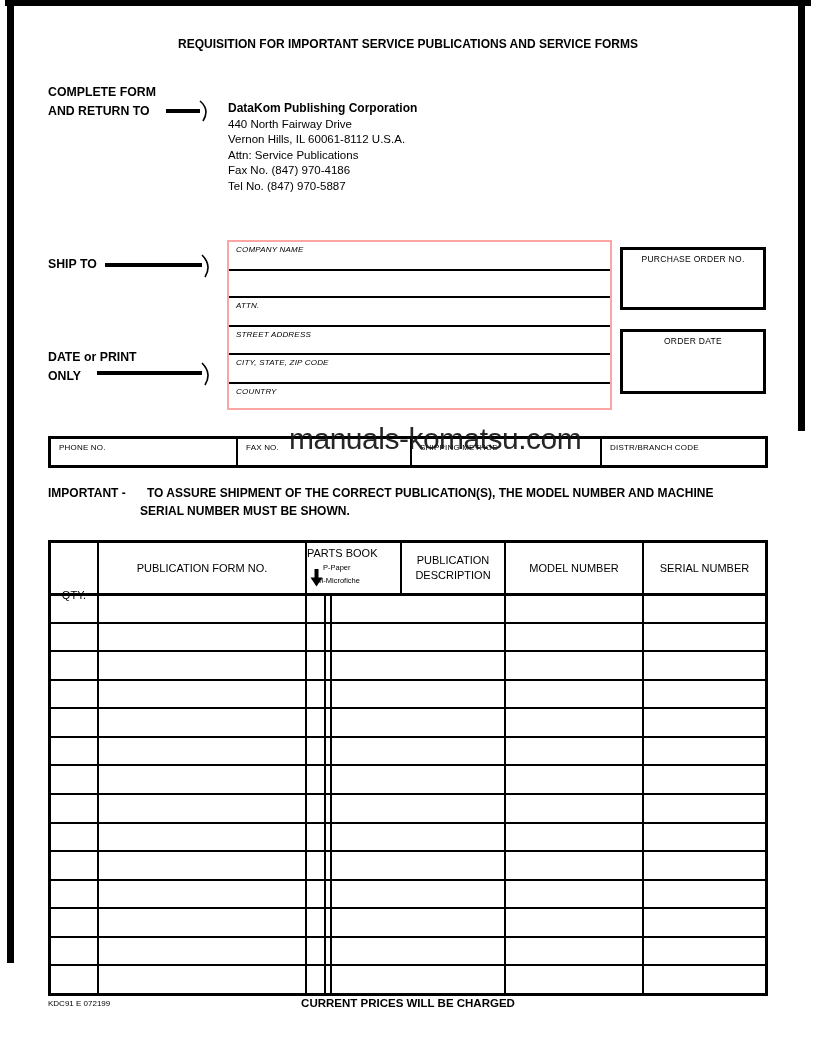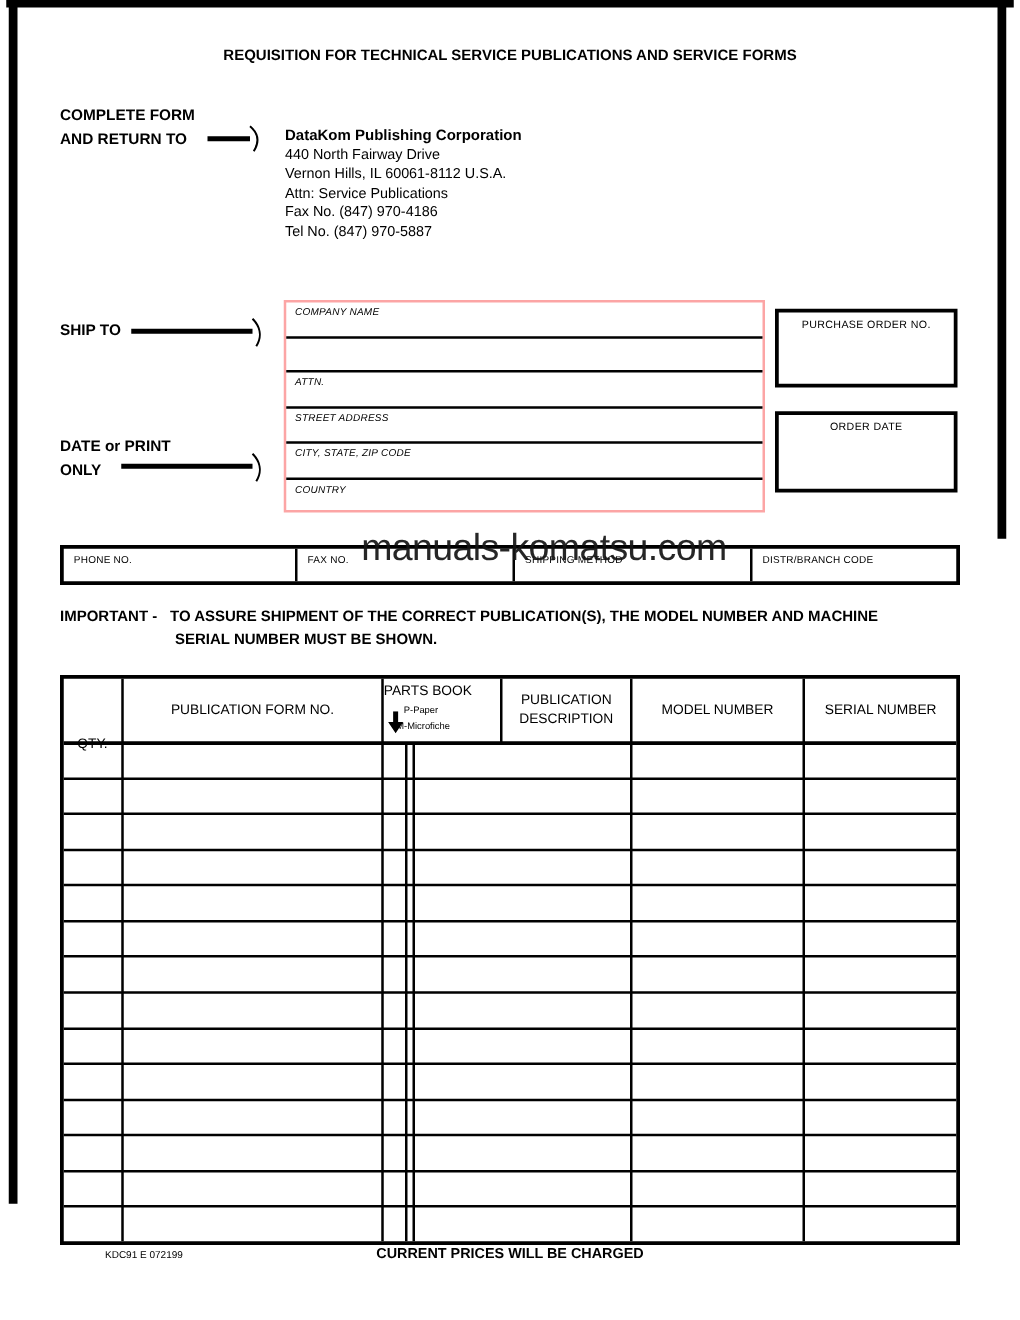--- a/index.html
+++ b/index.html
@@ -32,21 +32,21 @@
 </style>
 </head>
 <body>
 
 <div id="page">
 
   <div class="scanline" style="left:5px;top:0;width:806px;height:6px;"></div>
   <div class="scanline" style="left:7px;top:0;width:7px;height:963px;"></div>
   <div class="scanline" style="left:798px;top:0;width:7px;height:431px;"></div>
 
-  <div class="abs b" style="left:0;top:37px;width:816px;text-align:center;font-size:12px;">REQUISITION FOR TECHNICAL SERVICE PUBLICATIONS AND SERVICE FORMS</div>
+  <div class="abs b" style="left:0;top:37px;width:816px;text-align:center;font-size:12px;">REQUISITION FOR IMPORTANT SERVICE PUBLICATIONS AND SERVICE FORMS</div>
 
   <div class="abs b" style="left:48px;top:83px;font-size:12.3px;line-height:18.5px;">
     <div>COMPLETE FORM</div>
     <div>AND RETURN TO</div>
   </div>
   <div class="arrowline" style="left:166px;top:109px;width:34px;height:3.5px;"></div>
   <svg class="abs" style="left:198px;top:100px;" width="12" height="22" viewBox="0 0 12 22">
     <path d="M2 1 C8 6 10 13 5 21" fill="none" stroke="#000" stroke-width="1.6"></path>
   </svg>
 
@@ -97,21 +97,21 @@
     <div class="ccell boxlbl" style="left:187px;width:172px;"><span>FAX NO.</span></div>
     <div class="cdiv" style="left:359px;"></div>
     <div class="ccell boxlbl" style="left:361px;width:188px;"><span>SHIPPING METHOD</span></div>
     <div class="cdiv" style="left:549px;"></div>
     <div class="ccell boxlbl" style="left:551px;width:163px;"><span>DISTR/BRANCH CODE</span></div>
   </div>
 
   <div class="watermark" style="left:289px;top:422px;">manuals-komatsu.com</div>
 
   <div class="abs b" style="left:48px;top:486px;font-size:12px;">IMPORTANT -</div>
-  <div class="abs b" style="left:136px;top:486px;font-size:12px;">TO ASSURE SHIPMENT OF THE CORRECT PUBLICATION(S), THE MODEL NUMBER AND MACHINE</div>
+  <div class="abs b" style="left:147px;top:486px;font-size:12px;">TO ASSURE SHIPMENT OF THE CORRECT PUBLICATION(S), THE MODEL NUMBER AND MACHINE</div>
   <div class="abs b" style="left:140px;top:504px;font-size:12px;">SERIAL NUMBER MUST BE SHOWN.</div>
 
   <div class="abs" id="order-table" style="left:48px;top:540px;width:720px;height:456px;border:3px solid #000;">
 
     <div class="th b" style="left:0;top:0;width:46px;height:50px;font-weight:normal;margin-top:27px;">
       <span>QTY.</span>
       </div>
     <div class="th" style="left:48px;top:0;width:206px;height:50px;">
       <span>PUBLICATION FORM NO.</span>
       </div>
@@ -156,16 +156,16 @@
       <div class="hline" style="top: 221.4px;"></div>
       <div class="hline" style="top: 250px;"></div>
       <div class="hline" style="top: 278.6px;"></div>
       <div class="hline" style="top: 307.1px;"></div>
       <div class="hline" style="top: 335.7px;"></div>
       <div class="hline" style="top: 364.3px;"></div>
       <div class="hline" style="top: 392.9px;"></div>
       <div class="hline" style="top: 421.4px;"></div>
     </div>
 
-  <div class="abs" style="left:48px;top:999px;font-size:8px;margin-left:36px;">KDC91 E 072199</div>
+  <div class="abs" style="left:48px;top:999px;font-size:8px;">KDC91 E 072199</div>
   <div class="abs b" style="left:0;top:997px;width:816px;text-align:center;font-size:11.5px;">CURRENT PRICES WILL BE CHARGED</div>
 
 </div>
 
 </body></html>

